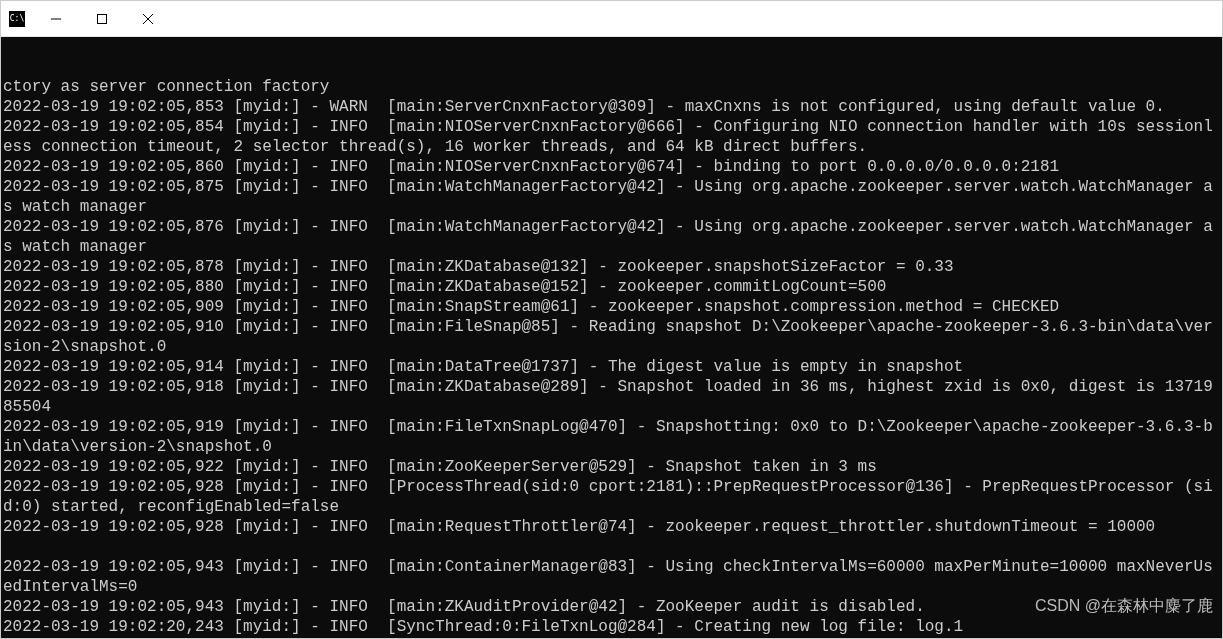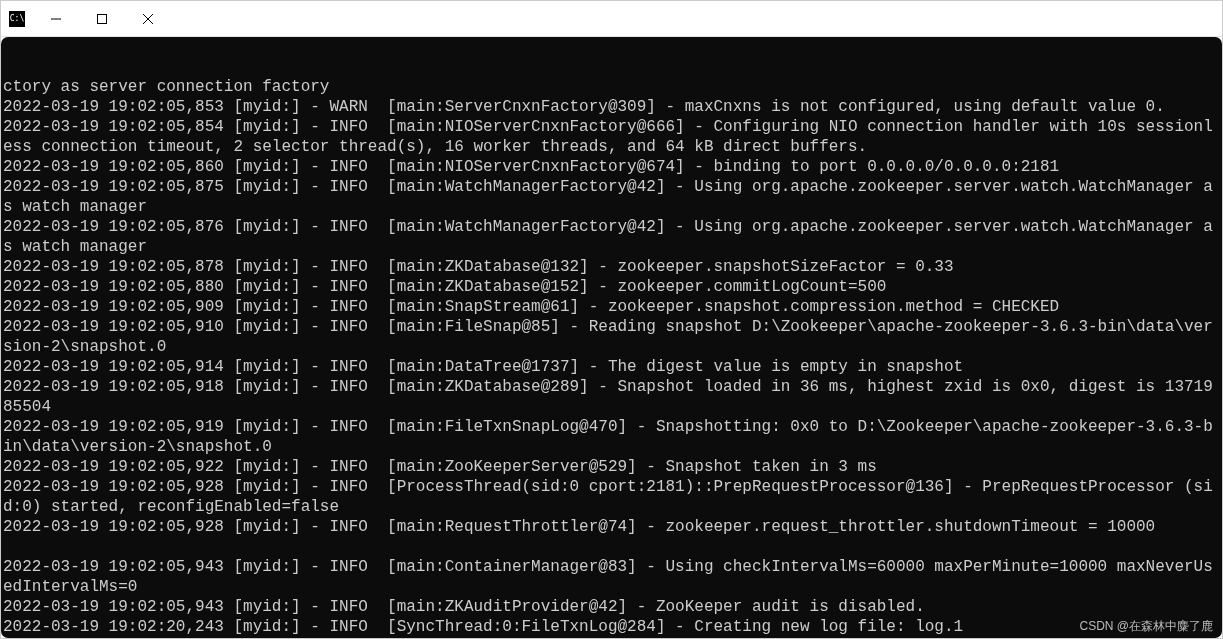--- a/index.html
+++ b/index.html
@@ -69,32 +69,31 @@
       flex: 1;
       background: #0c0c0c;
       color: #cccccc;
       font-family: "NSimSun", "SimSun", Consolas, "Courier New", monospace;
       font-size: 16px;
       line-height: 20px;
       padding: 0;
       overflow: hidden;
       white-space: pre-wrap;
       word-break: break-all;
-      border-radius: 7px;
     }
     .console-content {
       padding: 0 2px;
       letter-spacing: 0px;
     }
     .watermark {
       position: absolute;
-      bottom: 4px;
+      bottom: 22px;
       right: 10px;
       color: #d8d8d8;
-      font-size: 12px;
+      font-size: 16px;
       font-family: "Microsoft YaHei", sans-serif;
       opacity: 0.85;
       pointer-events: none;
     }
   </style>
 </head>
 <body>
 
 <div class="window">
   <div class="titlebar">

